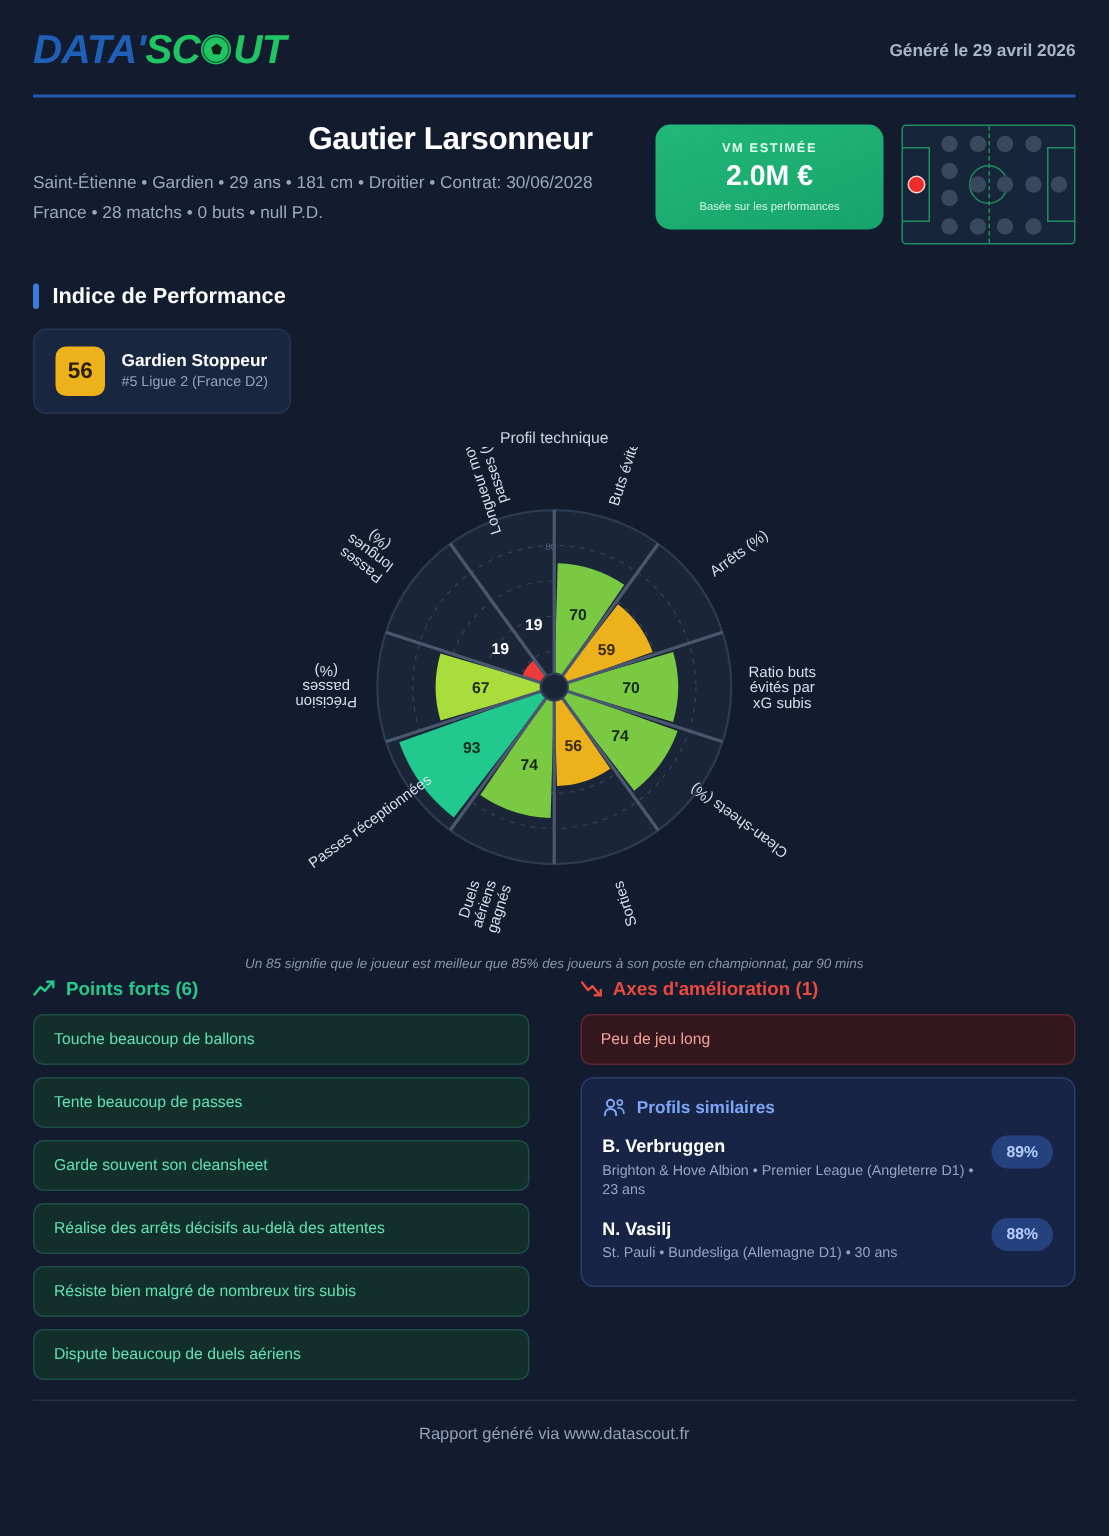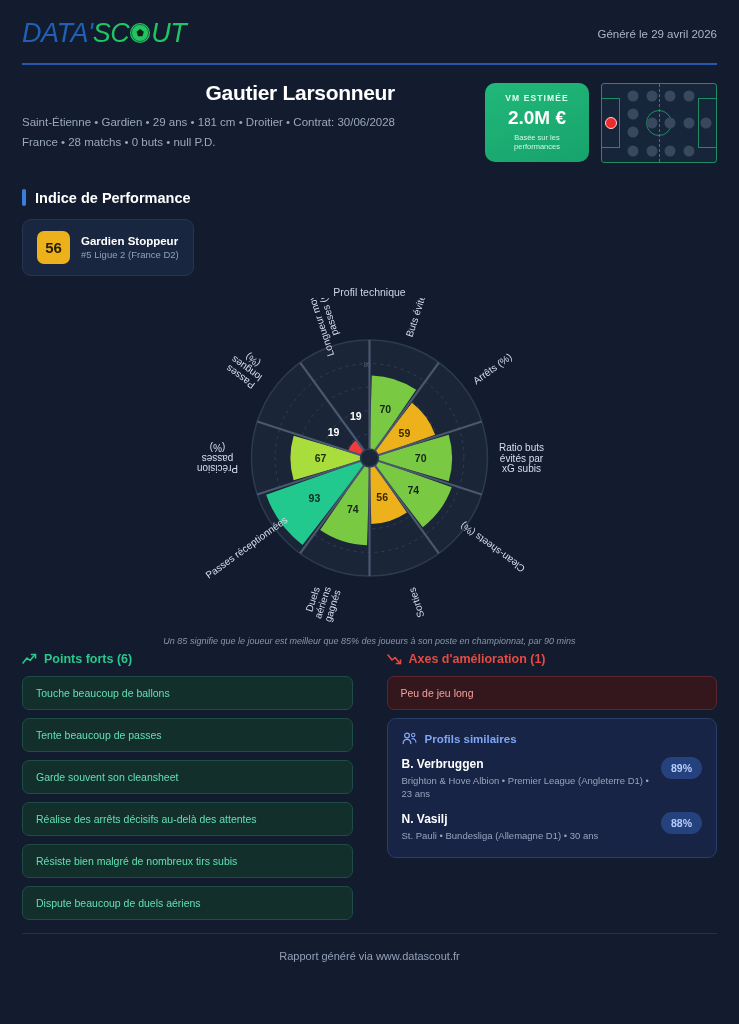--- a/index.html
+++ b/index.html
@@ -7,36 +7,36 @@
     width: 739px; height: 1024px;
     background: #131c2e;
     font-family: "Liberation Sans", sans-serif;
     color: #e8ecf3;
     overflow: hidden;
   }
   .page { position: relative; width: 739px; height: 1024px; padding: 0 22px; }
 
   
   .header { display: flex; align-items: center; justify-content: space-between; padding-top: 18px; }
-  .logo { display: flex; align-items: baseline; font-style: italic; font-weight: 400; font-size: 27px; letter-spacing: -0.5px; }
+  .logo { display: flex; align-items: baseline; font-style: italic; font-weight: 700; font-size: 27px; letter-spacing: -0.5px; }
   .logo .d1 { color: #1f5fb5; }
   .logo .apos { color: #1f5fb5; }
   .logo .s1 { color: #21c463; }
   .ball { display: inline-block; width: 20px; height: 20px; border-radius: 50%; background: #21c463; position: relative; margin: 0 1px; transform: translateY(1px); }
   .ball::before { content: ""; position: absolute; left: 50%; top: 50%; width: 8px; height: 8px; margin: -4px 0 0 -4px; background: #102016; clip-path: polygon(50% 0%, 95% 35%, 78% 90%, 22% 90%, 5% 35%); }
   .ball::after { content: ""; position: absolute; inset: 1px; border-radius: 50%; border: 1.5px solid #102016; opacity: .55; }
-  .gen-date { font-size: 11.5px; color: #a9b6c9; }
+  .gen-date { font-size: 11.5px; color: #a9b6c9; font-weight: bold; }
   .hr-blue { height: 2px; background: linear-gradient(90deg,#2b62c4,#2b62c4); margin-top: 14px; opacity: .85; }
 
   
   .player-row { display: flex; align-items: flex-start; justify-content: space-between; margin-top: 16px; }
   .player-name { font-size: 21px; font-weight: 800; letter-spacing: -0.3px; color: #ffffff; text-align: right; }
   .player-meta { font-size: 11.5px; color: #9aa8bc; margin-top: 9px; line-height: 1.55; }
   .right-block { display: flex; align-items: flex-start; gap: 12px; margin-top: 2px; }
-  .vm-card { width: 104px; background: linear-gradient(160deg,#21b879,#17a36c); border-radius: 10px; padding: 10px 8px 11px; text-align: center; }
+  .vm-card { width: 152px; background: linear-gradient(160deg,#21b879,#17a36c); border-radius: 10px; padding: 10px 8px 11px; text-align: center; }
   .vm-label { font-size: 8.5px; font-weight: 700; letter-spacing: 1.1px; color: #ddfff0; }
   .vm-value { font-size: 19px; font-weight: 800; color: #fff; margin: 4px 0 4px; }
   .vm-sub { font-size: 7.5px; color: #d2f6e6; }
   .pitch { width: 116px; height: 80px; border: 1.5px solid #1f8d62; border-radius: 3px; position: relative; background: #16253a; }
   .pitch .halfline { position: absolute; left: 50%; top: 0; bottom: 0; width: 0; border-left: 1px dashed #1f8d62; }
   .pitch .circle { position: absolute; left: 50%; top: 50%; width: 26px; height: 26px; margin: -13px 0 0 -13px; border: 1.5px solid #1f8d62; border-radius: 50%; }
   .pitch .box { position: absolute; top: 14px; bottom: 14px; width: 18px; border: 1.5px solid #1f8d62; }
   .pitch .box.l { left: 0; border-left: none; }
   .pitch .box.r { right: 0; border-right: none; }
   .dot { position: absolute; width: 11px; height: 11px; border-radius: 50%; background: #38495e; transform: translate(-50%,-50%); }

